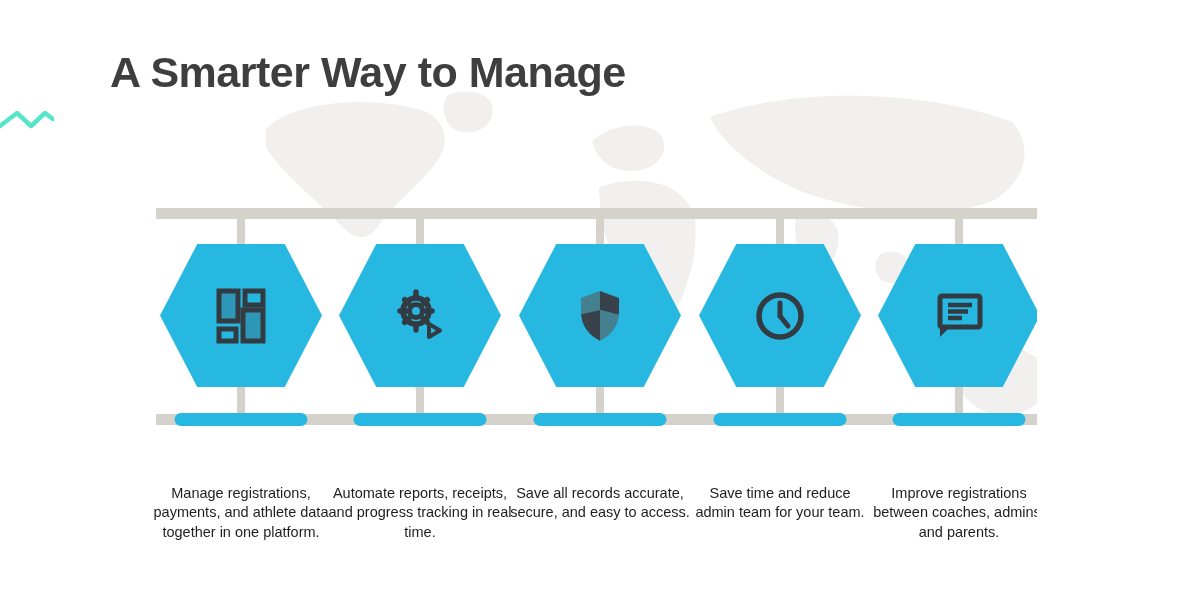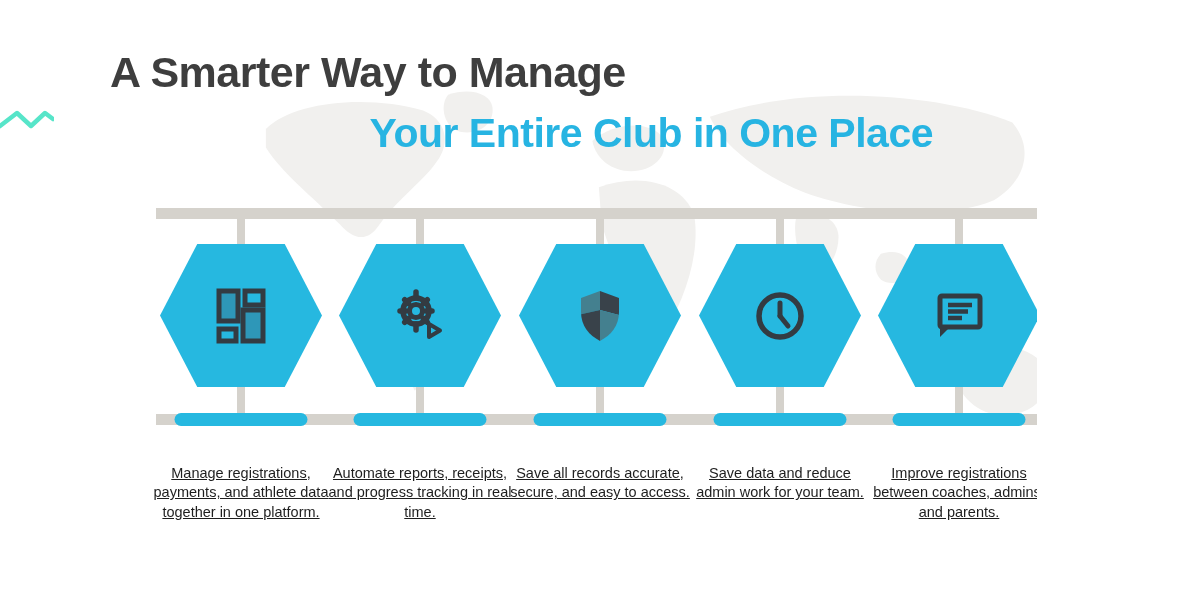--- a/index.html
+++ b/index.html
@@ -57,27 +57,26 @@
   .hexagon svg { display: block; }
 
   .pill {
     position: absolute; top: 413px;
     width: 133px; height: 13px; border-radius: 7px;
     transform: translateX(-50%);
     background: #26b8e0;
   }
 
   .caption {
-    position: absolute; top: 464px;
+    position: absolute; top: 484px;
     width: 184px;
     transform: translateX(-50%);
     text-align: center;
     font-size: 14.5px; line-height: 1.33;
     color: #1e1e1e;
-    text-decoration: underline;
   }
 
   .s1 { left: 241px; } .s2 { left: 420px; } .s3 { left: 600px; }
   .s4 { left: 780px; } .s5 { left: 959px; }
 </style>
 </head>
 <body>
 
 <div class="canvas">
 
@@ -97,21 +96,20 @@
   </svg>
 
   <svg class="zigzag-left" width="54" height="28" viewBox="0 0 54 28">
     <path d="M0,20 L17,7 L31,20 L45,7 L53,13" fill="none" stroke="#57e5c9" stroke-width="4.5" stroke-linecap="round" stroke-linejoin="round"></path>
   </svg>
   <svg class="zigzag-right" width="64" height="26" viewBox="0 0 64 26">
     <path d="M2,6 L18,20 L35,4 L51,18 L62,8" fill="none" stroke="#2fb6e8" stroke-width="4.5" stroke-linecap="round" stroke-linejoin="round"></path>
   </svg>
 
   <h1 class="title">A Smarter Way to Manage</h1>
-  <h2 class="subtitle">Your Entire Club in One Place</h2>
 
   <div class="rail top"></div>
   <div class="rail bottom"></div>
 
   <div class="step s1">
     <div class="connector c-top"></div>
     <div class="connector c-bottom"></div>
     <div class="hexagon">
       <svg width="50" height="56" viewBox="0 0 50 56">
         <g stroke="#333b42" stroke-width="5" fill="none">
@@ -180,21 +178,21 @@
     <div class="hexagon">
       <svg width="54" height="54" viewBox="0 0 54 54">
         <g stroke="#333b42" fill="none" stroke-linecap="round">
           <circle cx="27" cy="27" r="21" stroke-width="5.5"></circle>
           <line x1="27" y1="27" x2="27" y2="14" stroke-width="5"></line>
           <line x1="27" y1="27" x2="35" y2="37" stroke-width="5"></line>
         </g>
       </svg>
     </div>
     <div class="pill"></div>
-    <p class="caption">Save data and reduce admin work for your team.</p>
+    <p class="caption">Save time and reduce admin team for your team.</p>
   </div>
 
   <div class="step s5">
     <div class="connector c-top"></div>
     <div class="connector c-bottom"></div>
     <div class="hexagon">
       <svg width="56" height="52" viewBox="0 0 56 52">
         <rect x="9" y="6" width="40" height="31" rx="2" fill="none" stroke="#333b42" stroke-width="5"></rect>
         <polygon points="9,36 9,47 20,36" fill="#333b42"></polygon>
         <g stroke="#333b42" stroke-width="4.5">

